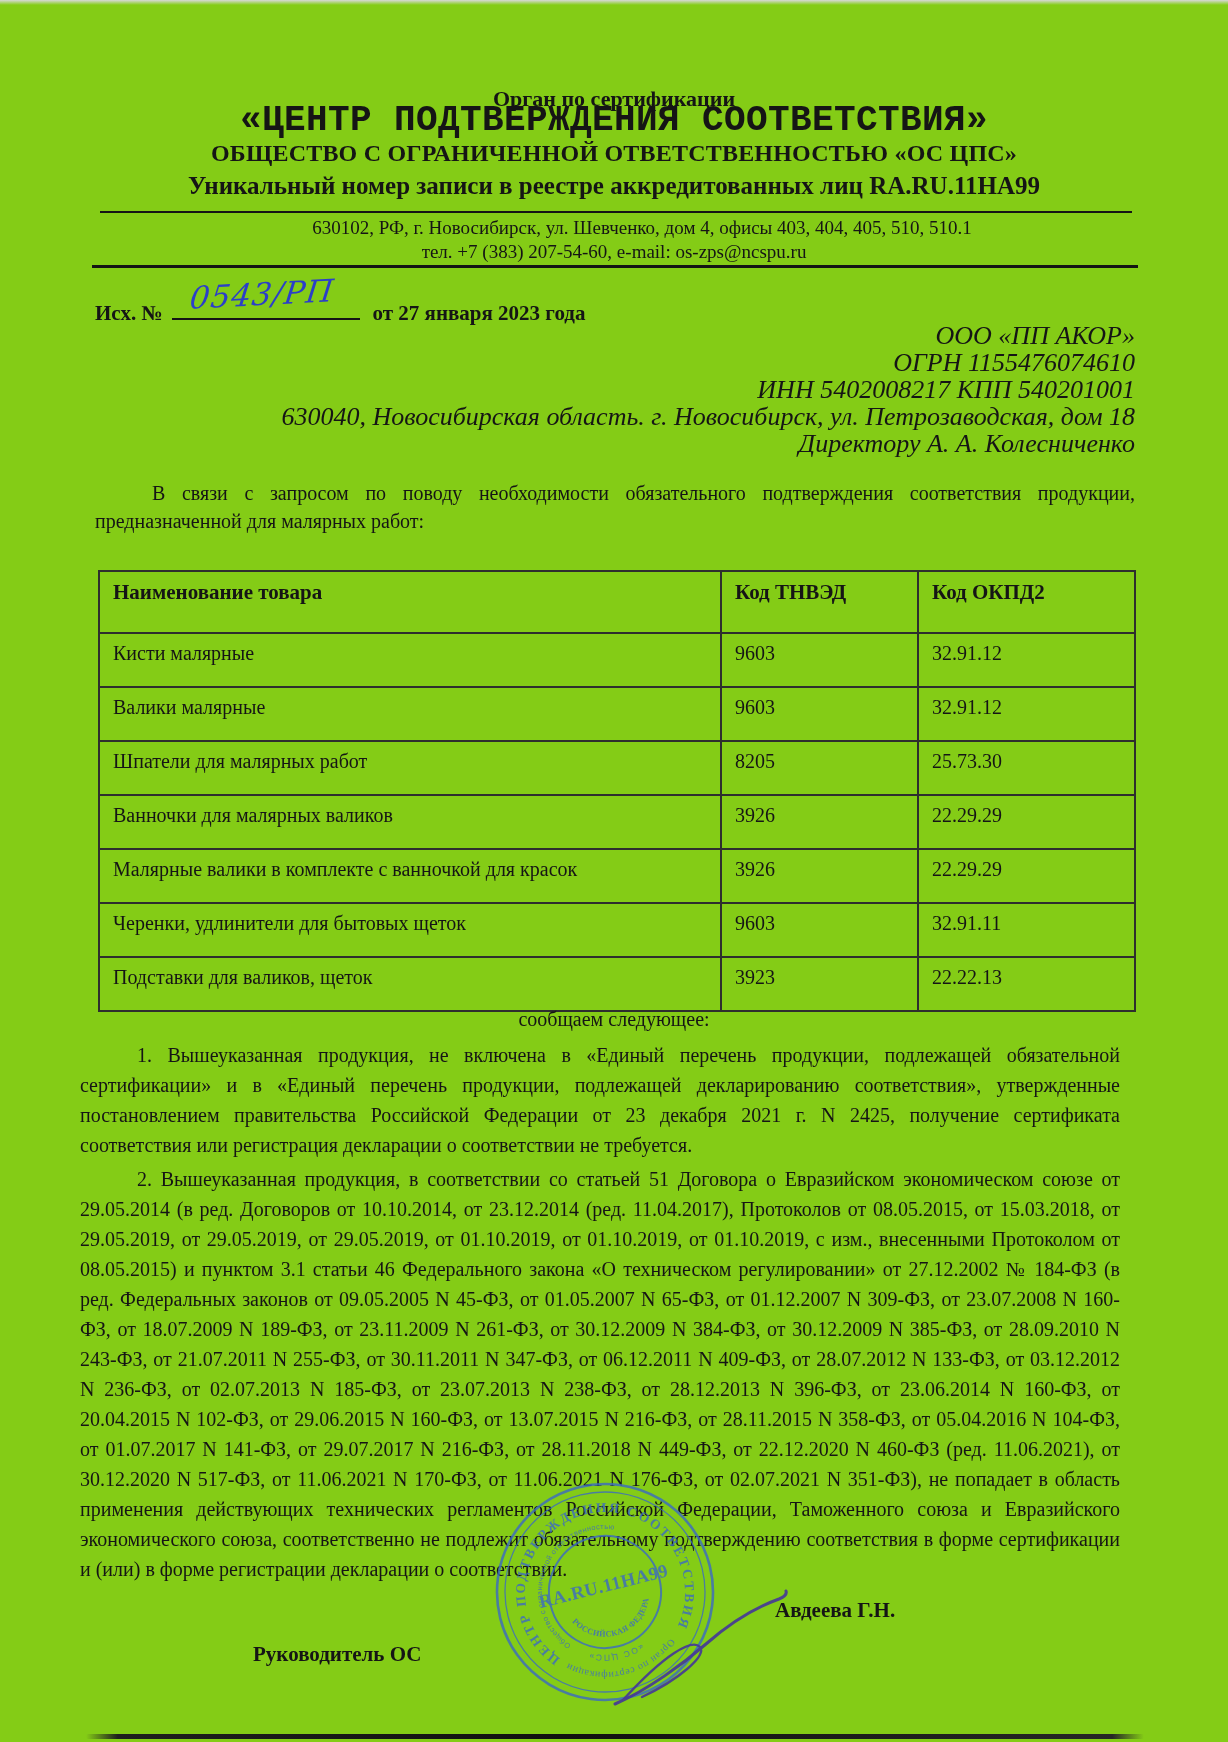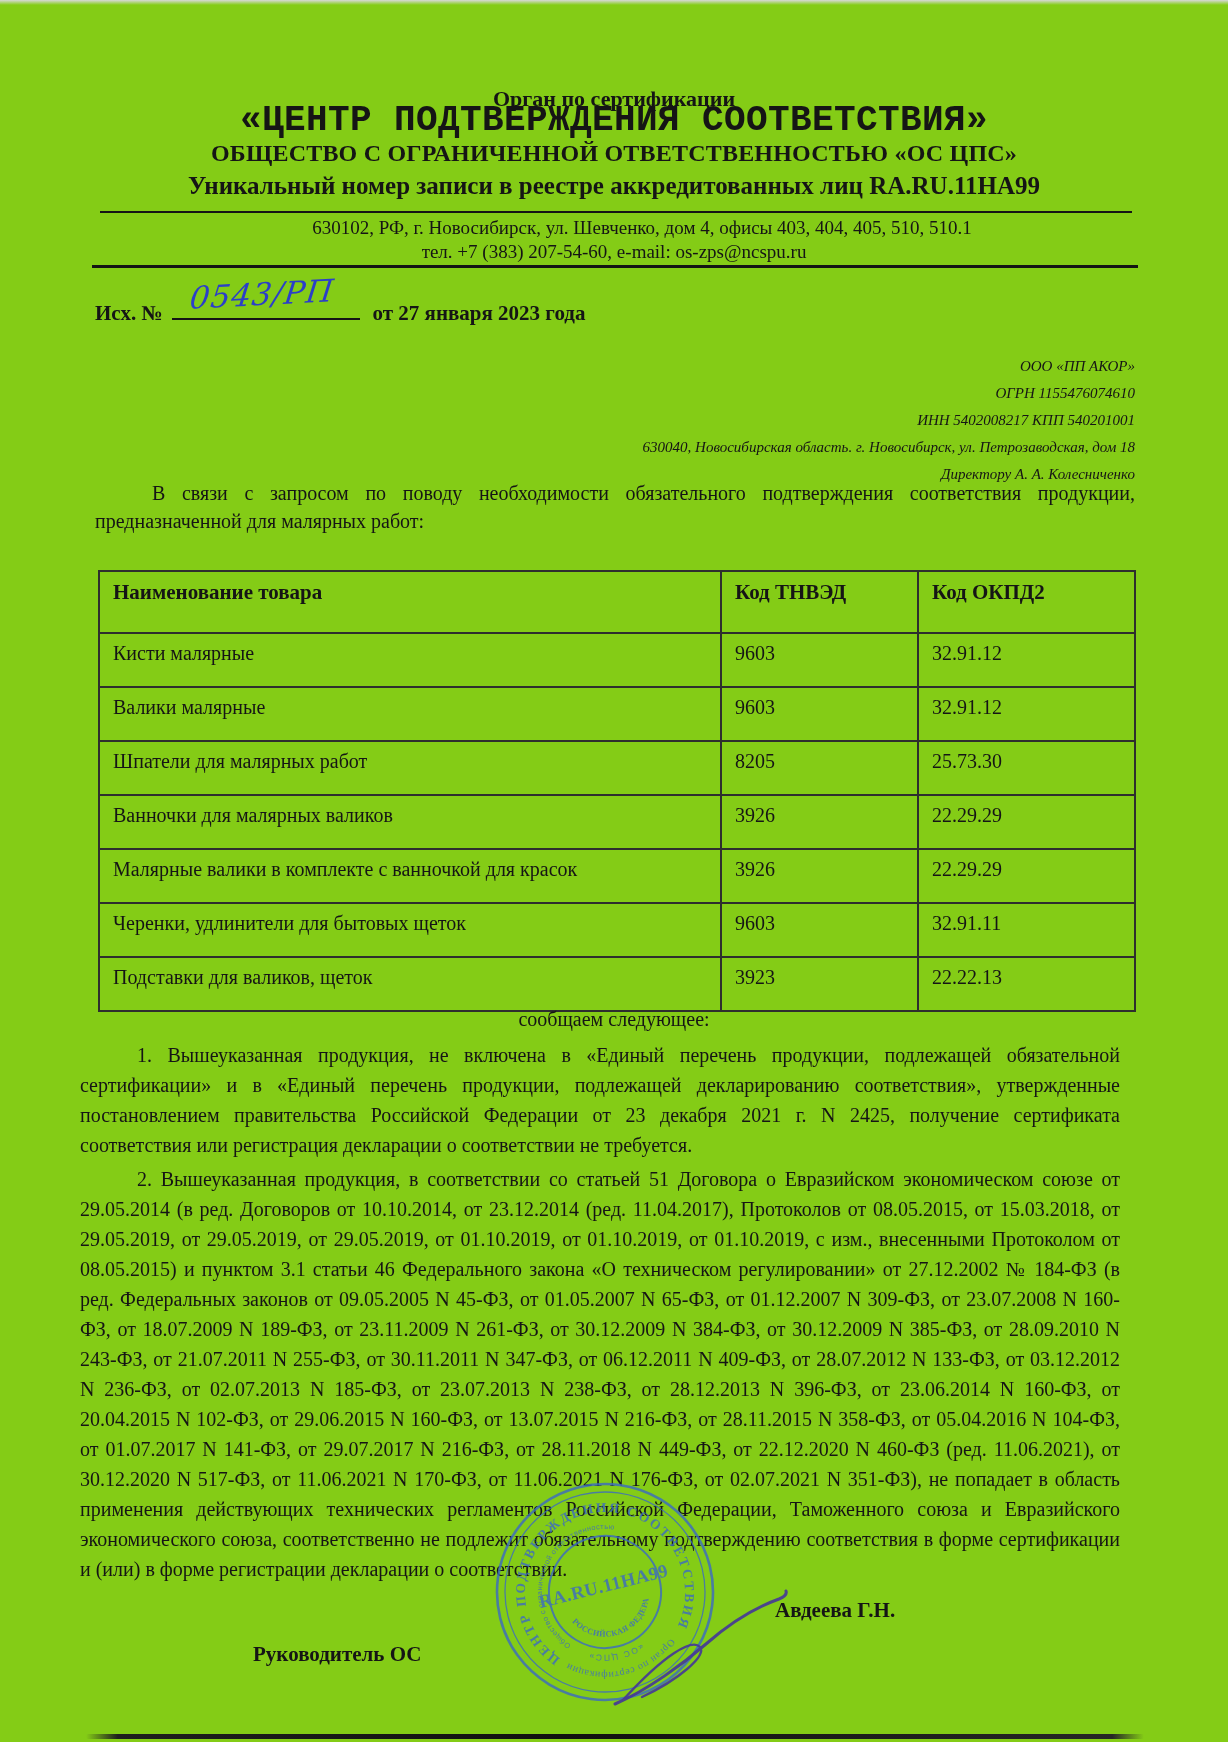--- a/index.html
+++ b/index.html
@@ -32,21 +32,21 @@
   .ref-underline{display:inline-block;position:relative;width:188px;height:26px;
     border-bottom:2px solid #141414;margin:0 12px 0 10px;vertical-align:baseline;}
   .handwritten{
     position:absolute;left:18px;top:-16px;
     font-family:"DejaVu Serif",serif;font-style:italic;font-weight:normal;
     font-size:31px;color:#2b3fc9;
     transform:rotate(-3deg) skewX(-10deg);
     letter-spacing:1px;white-space:nowrap;
   }
   .recipient{top:322px;left:95px;width:1040px;text-align:right;
-    font-size:15px;font-style:italic;line-height:27px;margin-top:31px;}
+    font-size:26px;font-style:italic;line-height:27px;}
   .intro{top:479px;left:95px;width:1040px;font-size:20px;line-height:28px;
     text-align:justify;text-indent:57px;}
   table.goods{
     position:absolute;top:570px;left:98px;width:1036px;
     border-collapse:collapse;table-layout:fixed;
     font-size:20px;
   }
   table.goods col.c1{width:622px;}
   table.goods col.c2{width:197px;}
   table.goods col.c3{width:217px;}

